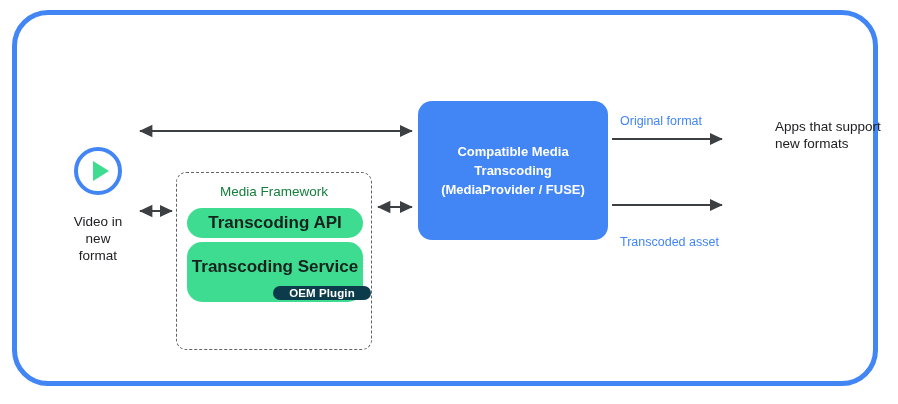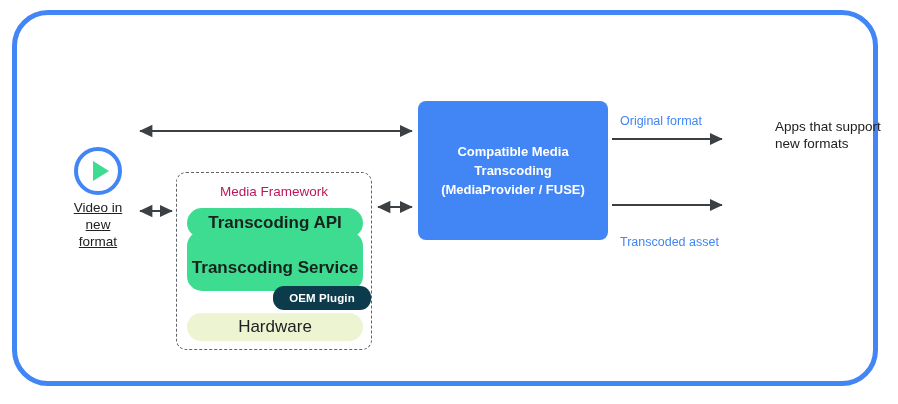--- a/index.html
+++ b/index.html
@@ -38,79 +38,78 @@
     width: 100px;
     text-align: center;
   }
   #play-icon {
     width: 50px;
     height: 50px;
     margin: 0 auto;
     display: block;
   }
   #source-label {
-    margin-top: 3px;
+    margin-top: 17px;
     font-size: 13.5px;
     line-height: 17px;
     color: #202124;
     white-space: pre-line;
-    text-decoration: underline;
   }
   
   #media-framework {
     position: absolute;
     left: 176px;
     top: 172px;
     width: 196px;
     height: 178px;
     border: 1.6px dashed #5f6368;
     border-radius: 10px;
     box-sizing: border-box;
   }
   #mf-title {
     position: absolute;
     left: 0;
     top: 11px;
     width: 100%;
     text-align: center;
     font-size: 13.5px;
-    color: #be185d;
+    color: #15803d;
   }
   .stack-box {
     position: absolute;
     left: 10px;
     width: 176px;
     border-radius: 15px;
     box-sizing: border-box;
     display: flex;
     align-items: center;
     justify-content: center;
     font-size: 17px;
     color: #17221c;
   }
   #box-api {
     top: 35px;
     height: 30px;
     background: #3ddc91;
     font-weight: bold;
   }
   #box-service {
-    top: 58px;
+    top: 69px;
     height: 60px;
     background: #3ddc91;
     font-weight: bold;
     align-items: flex-start;
-    padding-top: 27px;
+    padding-top: 15px;
   }
   #oem-plugin {
     position: absolute;
     right: 0px;
     top: 113px;
     width: 98px;
-    height: 24px;
+    height: 14px;
     background: #0c3c4c;
     border-radius: 11px;
     color: #ffffff;
     font-size: 11.5px;
     font-weight: bold;
     display: flex;
     align-items: center;
     justify-content: center;
     letter-spacing: 0.1px;
   }
@@ -122,21 +121,21 @@
     color: #202124;
   }
   
   #cmt-box {
     position: absolute;
     left: 418px;
     top: 101px;
     width: 190px;
     height: 139px;
     background: #4285f4;
-    border-radius: 8px;
+    border-radius: 14px;
     display: flex;
     align-items: center;
     justify-content: center;
     text-align: center;
     color: #ffffff;
     font-size: 13px;
     font-weight: bold;
     line-height: 19px;
     white-space: pre-line;
     padding: 0 8px;
@@ -189,21 +188,20 @@
 
   <div id="media-framework">
     <div id="mf-title">Media Framework</div>
 
     <div class="stack-box" id="box-api">Transcoding API</div>
 
     <div class="stack-box" id="box-service">Transcoding Service</div>
 
     <div id="oem-plugin">OEM Plugin</div>
 
-    <div class="stack-box" id="box-hardware">Hardware</div>
   </div>
 
   <div id="cmt-box">Compatible Media
 Transcoding
 (MediaProvider / FUSE)</div>
 
   <svg id="arrow-layer">
     <defs>
       <marker id="ah-end" markerWidth="7" markerHeight="7" refX="6.2" refY="3.5" orient="auto" markerUnits="strokeWidth">
         <path d="M0,0.4 L6.6,3.5 L0,6.6 z" fill="#3c4043"></path>

